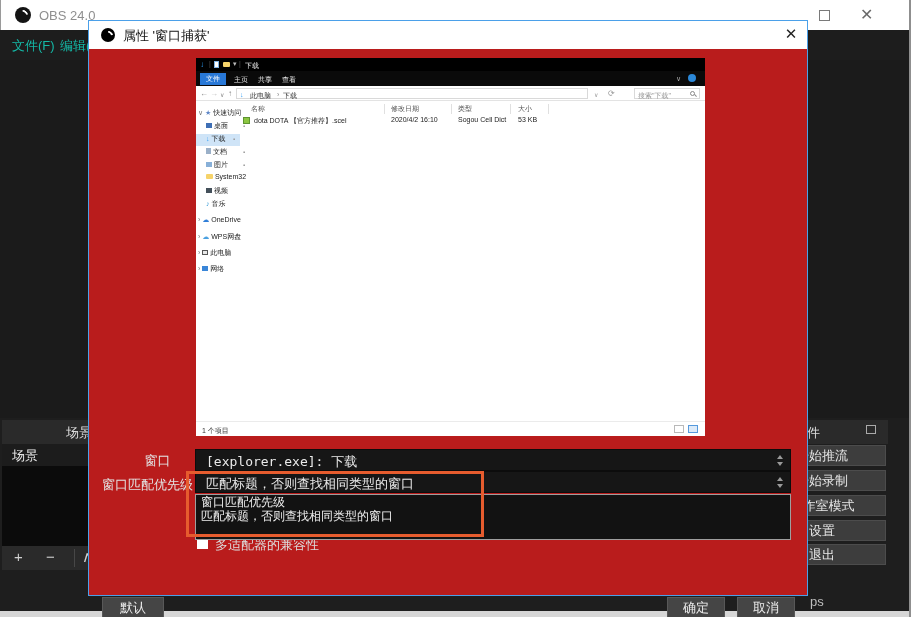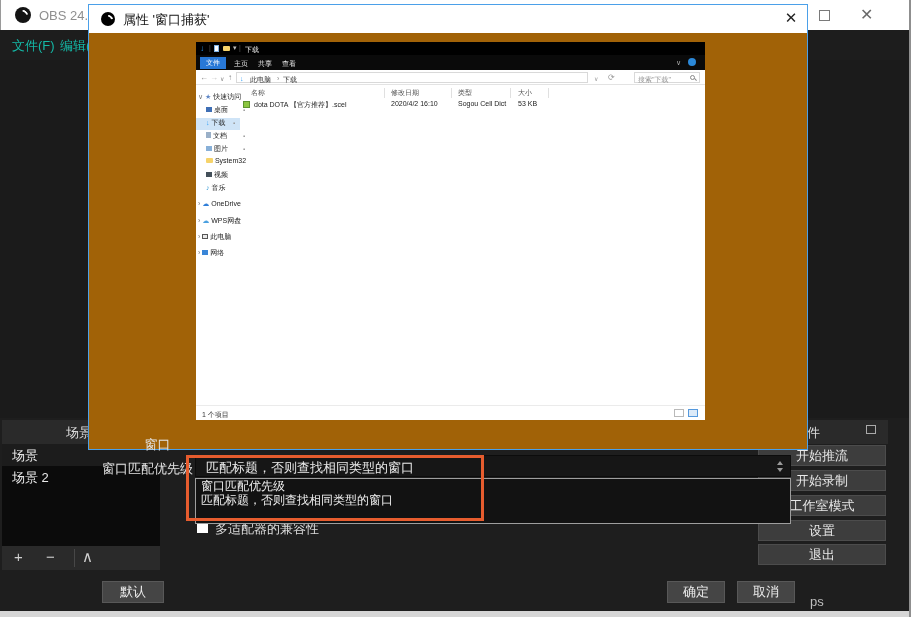--- a/index.html
+++ b/index.html
@@ -23,21 +23,21 @@
   .scene-list { left:2px; top:444px; width:158px; height:102px; background:#0b0b0b; }
   .scene-row { width:158px; height:22px; font-size:13px; color:#eaeaea; padding:3px 0 0 10px; }
   .scene-row.sel { background:#1c1c1c; }
   .scene-toolbar { left:2px; top:546px; width:158px; height:24px; background:#2a2a2a; color:#cfcfcf; }
   .tool-glyph { top:2px; font-size:15px; color:#cfcfcf; }
   .ctl-btn { left:758px; width:128px; height:21px; background:#3d3d3d; border:1px solid #4c4c4c; color:#e8e8e8; font-size:13px; text-align:center; line-height:19px; white-space:nowrap; overflow:hidden; }
   .status-tail { left:810px; top:594px; font-size:13px; color:#bdbdbd; }
   .obs-bottom-strip { left:0; top:611px; width:911px; height:6px; background:#d6d6d6; }
 
   
-  .dialog { left:88px; top:4px; width:720px; height:446px; background:#a16207; border:1px solid #4ba0e9; z-index:10; }
+  .dialog { left:88px; top:20px; width:720px; height:576px; background:#b91c1c; border:1px solid #4ba0e9; z-index:10; }
   .dlg-titlebar { left:0; top:0; width:718px; height:28px; background:#ffffff; }
   .dlg-logo { width:14px; height:14px; border-radius:50%; background:#000; position:absolute; left:12px; top:7px; }
   .dlg-logo::after { content:""; position:absolute; inset:2.5px; border-radius:50%; border:2px solid transparent; border-top-color:#fff; transform:rotate(40deg); }
   .dlg-title { left:34px; top:6px; font-size:13px; color:#111; white-space:nowrap; }
   .dlg-close { left:692px; top:4px; font-size:15px; color:#222; width:20px; text-align:center; }
   .dlg-label { font-size:13px; color:#e2e2e2; white-space:nowrap; }
   .combo { background:#161616; border:1px solid #0c0c0c; color:#eaeaea; font-size:13px; }
   .combo .val { position:absolute; left:10px; top:3px; white-space:nowrap; }
   .spin { position:absolute; right:7px; }
   .spin-up { width:0; height:0; border-left:3px solid transparent; border-right:3px solid transparent; border-bottom:4px solid #9a9a9a; margin-bottom:3px; }
@@ -88,21 +88,20 @@
   <div class="a menu-item" style="left:60px;">编辑(E)</div>
 </div>
 
 <div class="a obs-canvas"></div>
 
 <div class="a dock-header" style="left:2px; top:420px; width:158px; height:24px;">
   <div class="a dock-title" style="left:64px; top:4px;">场景</div>
 </div>
 <div class="a scene-list">
   <div class="scene-row sel">场景</div>
-  <div class="scene-row">场景 2</div>
 </div>
 <div class="a scene-toolbar">
   <div class="a tool-glyph" style="left:12px;">+</div>
   <div class="a tool-glyph" style="left:44px;">−</div>
   <div class="a" style="left:72px; top:3px; width:1px; height:18px; background:#474747;"></div>
   <div class="a tool-glyph" style="left:80px;">∧</div>
 </div>
 
 <div class="a dock-header" style="left:756px; top:420px; width:132px; height:24px;">
   <div class="a dock-title" style="left:38px; top:4px;">控件</div>
@@ -226,20 +225,27 @@
     </div>
 
     <div class="a xp-status">
       <div class="a" style="left:6px; top:4px;">1 个项目</div>
     </div>
     <div class="a view-ico" style="left:478px;"></div>
     <div class="a view-ico on" style="left:492px;"></div>
   </div>
 
   <div class="a dlg-label" style="left:40px; top:431px; width:57px; text-align:center;">窗口</div>
+  <div class="a combo" style="left:106px; top:428px; width:596px; height:22px;">
+    <div class="val" style="font-family:'DejaVu Sans Mono',monospace;">[explorer.exe]: 下载</div>
+    <div class="spin" style="top:5px;">
+        <div class="spin-up"></div>
+        <div class="spin-down"></div>
+      </div>
+  </div>
 
   <div class="a dlg-label" style="left:13px; top:455px;">窗口匹配优先级</div>
   <div class="a combo" style="left:106px; top:450px; width:596px; height:22px;">
     <div class="val">匹配标题，否则查找相同类型的窗口</div>
     <div class="spin" style="top:5px;">
         <div class="spin-up"></div>
         <div class="spin-down"></div>
       </div>
   </div>
 

